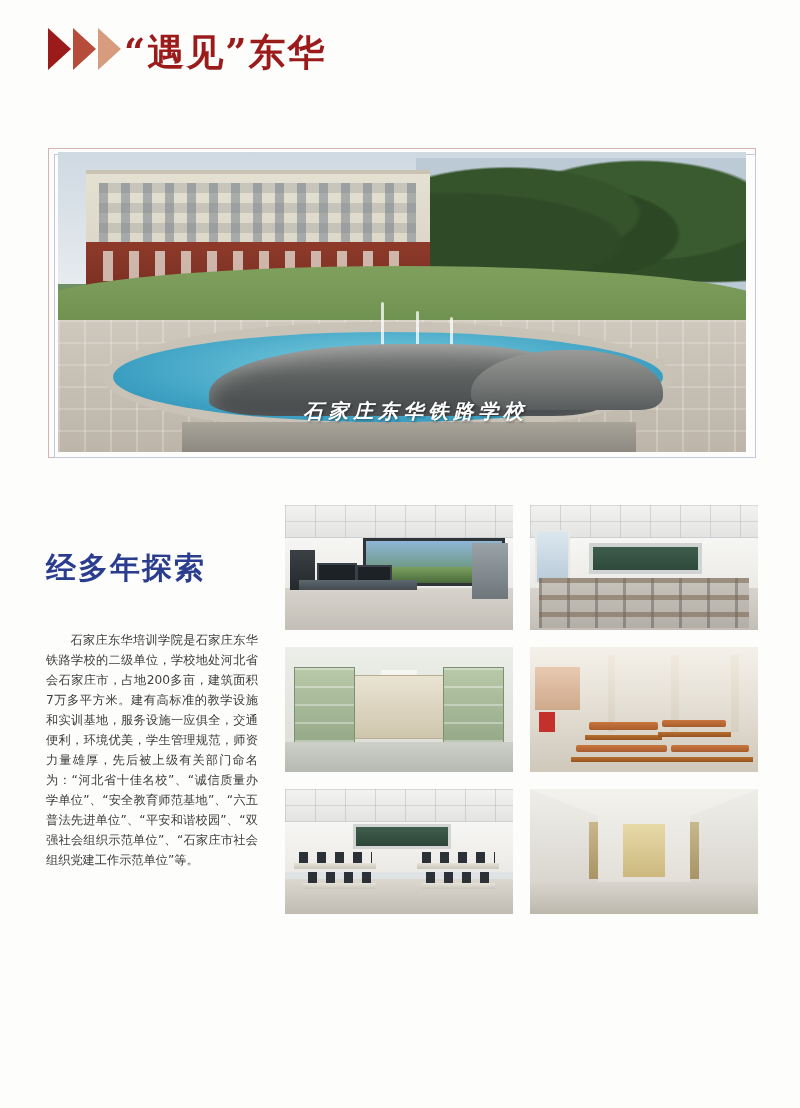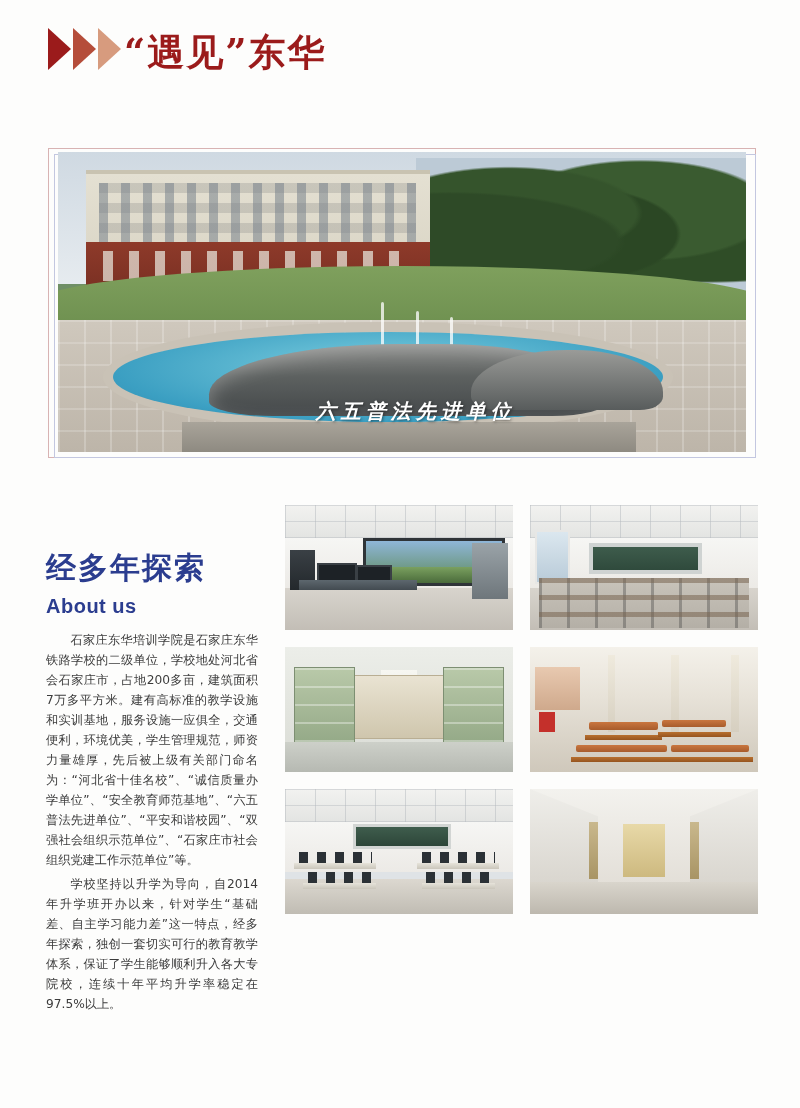--- a/index.html
+++ b/index.html
@@ -443,32 +443,30 @@
         </div>
       <div class="mound"></div>
       <div class="plaza"></div>
       <div class="pool"></div>
       <div class="jet" style="left:47%; top:50%; height:22%;"></div>
       <div class="jet" style="left:52%; top:53%; height:18%;"></div>
       <div class="jet" style="left:57%; top:55%; height:14%;"></div>
       <div class="rock"></div>
       <div class="rock2"></div>
       <div class="base"></div>
-      <div class="rock-text">六五普法先进单位</div>
+      <div class="rock-text">石家庄东华铁路学校</div>
     </div>
   </div>
 
   <div class="about">
     <p class="about-cn">经多年探索</p>
-    <p class="about-en">About us</p>
   </div>
 
   <div class="about-body">
     <p>石家庄东华培训学院是石家庄东华铁路学校的二级单位，学校地处河北省会石家庄市，占地200多亩，建筑面积7万多平方米。建有高标准的教学设施和实训基地，服务设施一应俱全，交通便利，环境优美，学生管理规范，师资力量雄厚，先后被上级有关部门命名为：“河北省十佳名校”、“诚信质量办学单位”、“安全教育师范基地”、“六五普法先进单位”、“平安和谐校园”、“双强社会组织示范单位”、“石家庄市社会组织党建工作示范单位”等。</p>
-    <p>学校坚持以升学为导向，自2014年升学班开办以来，针对学生“基础差、自主学习能力差”这一特点，经多年探索，独创一套切实可行的教育教学体系，保证了学生能够顺利升入各大专院校，连续十年平均升学率稳定在97.5%以上。</p>
   </div>
 
   <div class="grid">
 
     <div class="ph ph1">
       <div class="ceil"></div>
         <div class="wall"></div>
         <div class="floor"></div>
       <div class="cab"></div>
       <div class="screen"></div>

